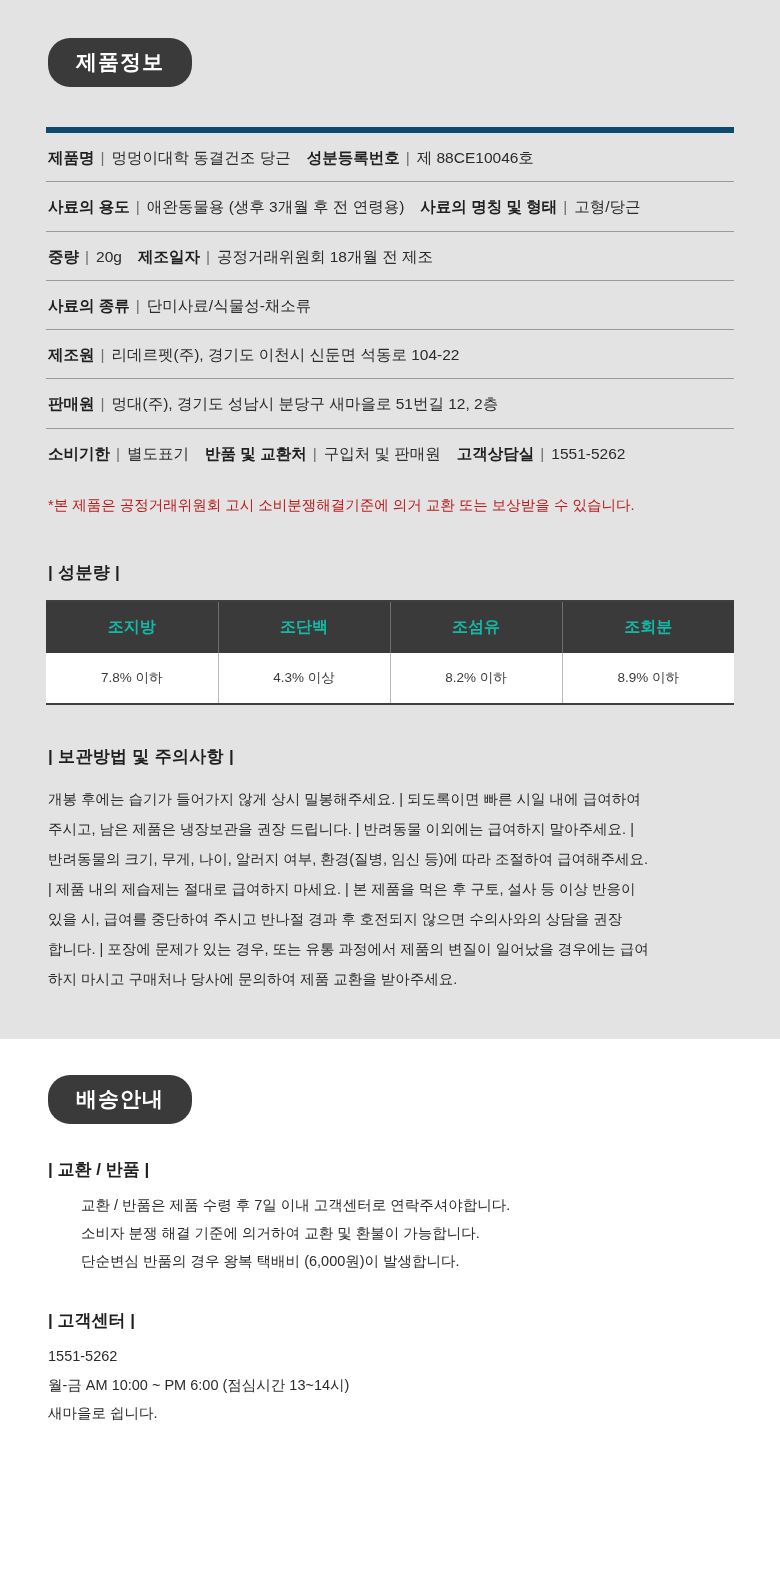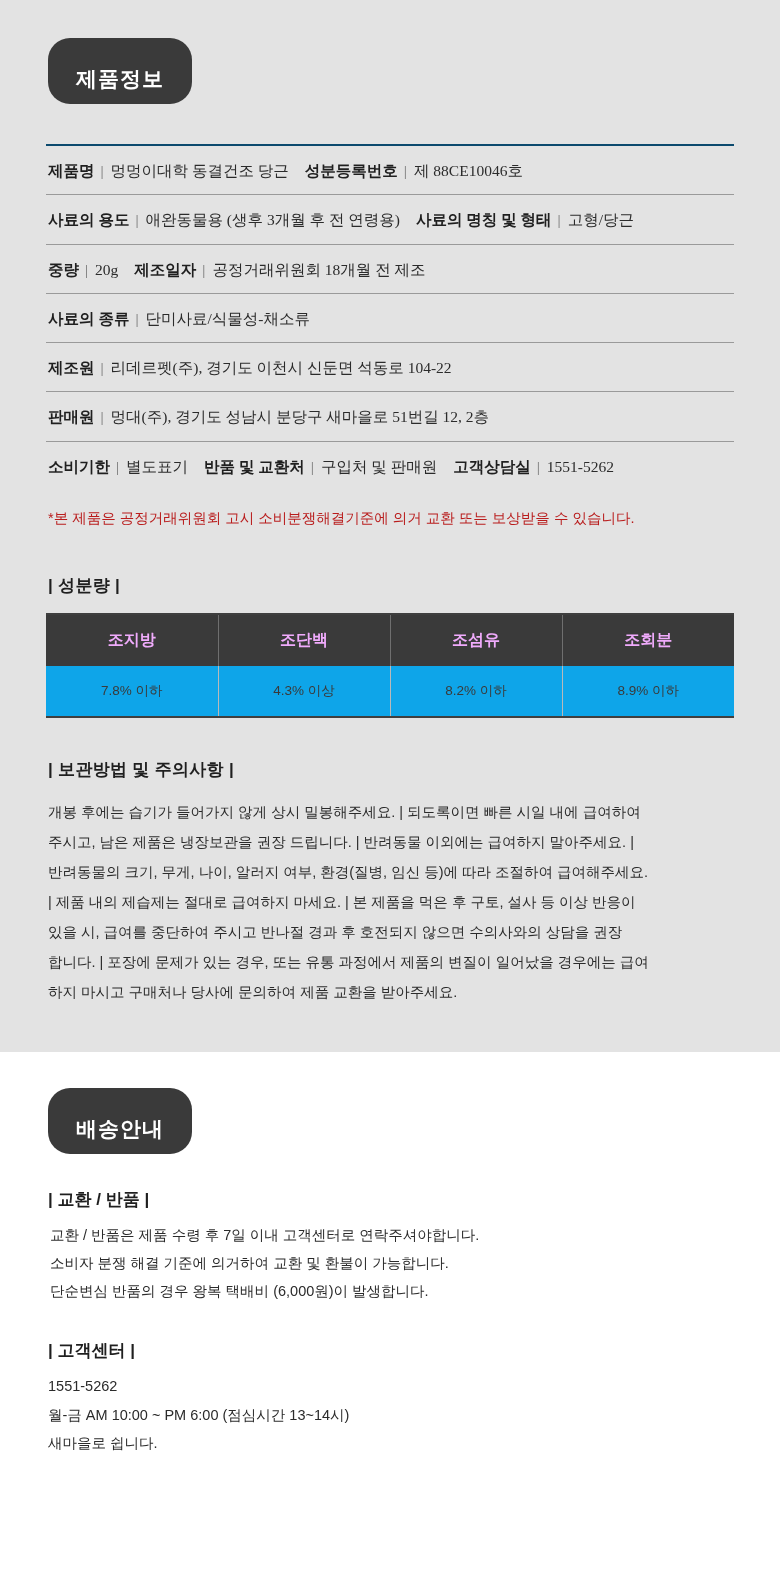--- a/index.html
+++ b/index.html
@@ -24,28 +24,27 @@
     background: #e3e3e3;
     padding: 38px 46px 44px 46px;
   }
   .pill {
     display: inline-block;
     background: #3a3a3a;
     color: #ffffff;
     font-size: 21px;
     font-weight: bold;
     letter-spacing: 1px;
-    padding: 27px 28px 11px 28px;
+    padding: 10px 28px 11px 28px;
     border-radius: 22px;
     margin-left: 2px;
   }
   .info-table {
     margin-top: 40px;
-    border-top: 2px solid #0c4a6e;
-    font-family: Liberation Serif, serif;
+    border-top: 6px solid #0c4a6e;
   }
   .info-row {
     border-bottom: 1px solid #9a9a9a;
     padding: 13px 2px 12px 2px;
     font-size: 15.5px;
     line-height: 1.5;
     white-space: nowrap;
     overflow: hidden;
   }
   .info-row:last-child { border-bottom: none; }
@@ -72,29 +71,29 @@
   .bar { color: #1f1f1f; font-weight: bold; }
 
   .nutri {
     width: 100%;
     border-collapse: collapse;
     table-layout: fixed;
     border-top: 2px solid #3f3f3f;
   }
   .nutri th {
     background: #3a3a3a;
-    color: #f0abfc;
+    color: #14b8a6;
     font-size: 16px;
     font-weight: bold;
     padding: 15px 0 15px 0;
     border-right: 1px solid #6f6f6f;
   }
   .nutri th:last-child { border-right: none; margin-top: 16px; }
   .nutri td {
-    background: #0ea5e9;
+    background: #ffffff;
     color: #3a3a3a;
     font-size: 13.5px;
     text-align: center;
     padding: 16px 0 16px 0;
     border-right: 1px solid #b9b9b9;
   }
   .nutri td:last-child { border-right: none; }
   .nutri-wrap { border-bottom: 2px solid #3f3f3f; }
 
   
@@ -118,21 +117,21 @@
     color: #1f1f1f;
     margin: 34px 0 10px 2px;
   }
   .ship-lines {
     font-size: 14.5px;
     line-height: 1.95;
     color: #2b2b2b;
     padding-left: 2px;
   }
   .ship-lines div { white-space: nowrap; }
-  .pad-l { padding-left: 4px; }
+  .pad-l { padding-left: 4px; margin-left: 31px; }
 </style>
 </head>
 <body>
 
 <div class="page">
 
   <section class="section-product">
 
     <div class="pill">제품정보</div>
 

